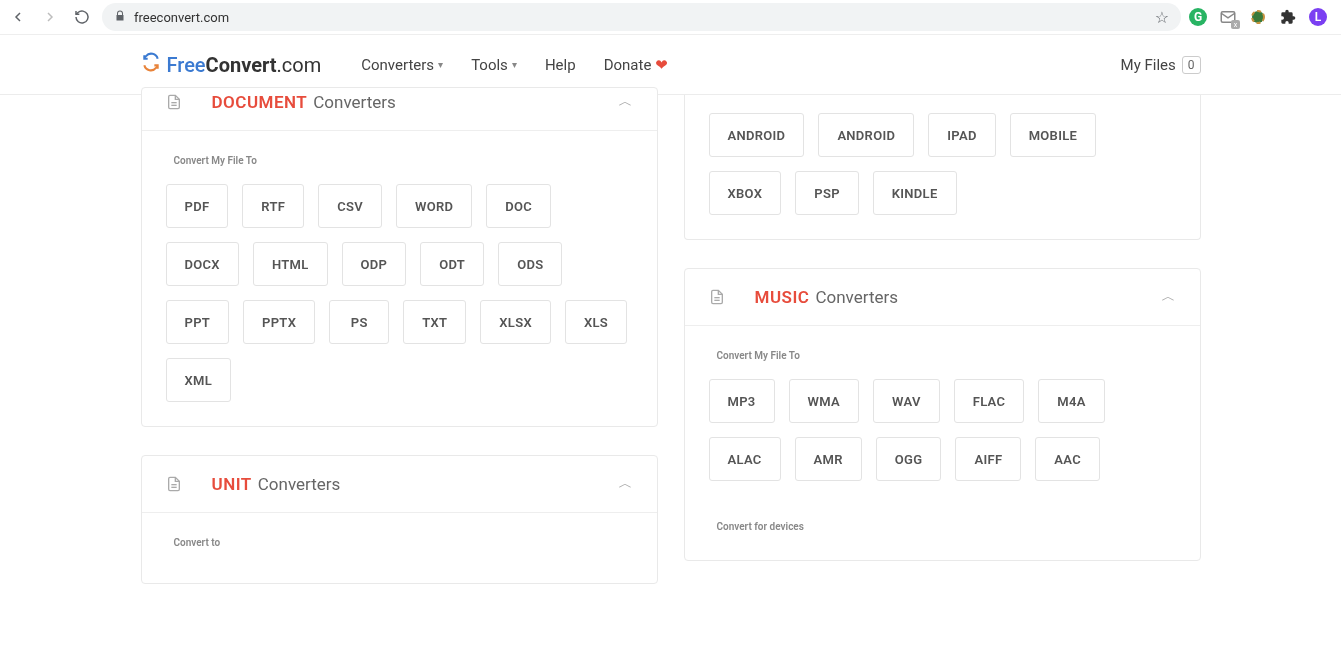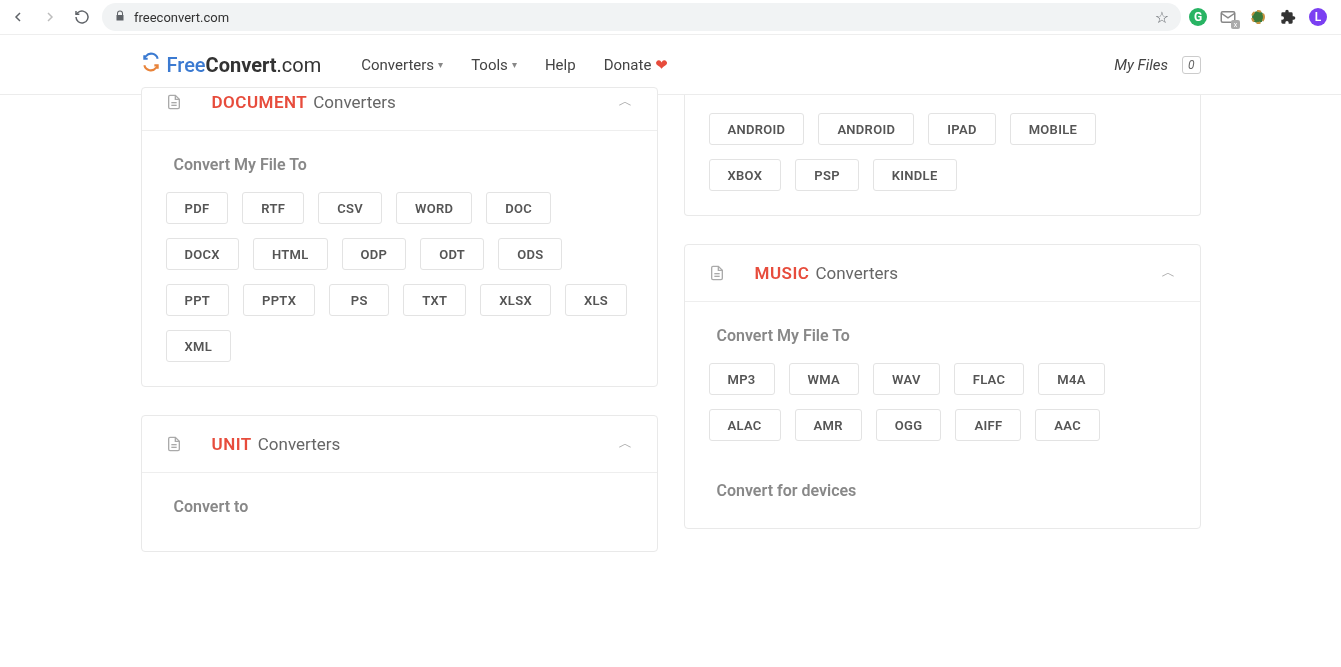--- a/index.html
+++ b/index.html
@@ -19,36 +19,36 @@
   .header { height: 60px; display: flex; align-items: center; padding: 0; border-bottom: 1px solid #ececec; }
   .header-inner { width: 100%; max-width: 1080px; margin: 0 auto; display:flex; align-items:center; padding: 0 10px;}
   .logo { display: flex; align-items: center; gap: 6px; font-size: 20px; font-weight: 400; margin-right: 40px; }
   .logo-icon svg { width: 20px; height: 20px; }
   .logo .free { color: #3b7ad1; font-weight:500;}
   .logo .convert { color: #333; font-weight:700;}
   .logo .dotcom { color: #333; }
   .nav { display: flex; gap: 28px; }
   .nav-item { font-size: 15px; color: #444; display: flex; align-items: center; gap: 4px; cursor:pointer;}
   .heart { color: #e74c3c; }
-  .myfiles { margin-left: auto; display: flex; align-items: center; gap: 14px; font-size: 15px; color: #444; font-style: italic; }
+  .myfiles { margin-left: auto; display: flex; align-items: center; gap: 6px; font-size: 15px; color: #444; }
   .badge { border: 1px solid #ccc; border-radius: 3px; font-size: 12px; padding: 1px 5px; color: #666; }
 
   
   .content { max-width: 1080px; margin: 0 auto; display: flex; gap: 26px; align-items: flex-start; padding: 0 10px; }
   .col { flex: 1; }
   .card { border: 1px solid #e9e9e9; border-radius: 4px; margin-bottom: 28px; background:#fff;}
   .card-header { display: flex; align-items: center; padding: 18px 24px; border-bottom: 1px solid #eee; font-size: 17px; }
   .card-header .ci { color: #999; margin-right: 14px; display:flex;}
   .card-header .cat { color: #e74c3c; font-weight: 600; letter-spacing: 0.5px; padding-left: 16px; }
   .card-header .suffix { color: #666; margin-left: 6px; }
   .card-header .chev { margin-left: auto; color: #aaa; font-size: 14px;}
   .card-body { padding: 20px 24px 24px; }
-  .sub { font-size: 16px; font-weight: 600; color: #888; margin: 4px 0 18px; padding-left: 8px; }
+  .sub { font-size: 10px; font-weight: 600; color: #888; margin: 4px 0 18px; padding-left: 8px; }
   .pills { display: flex; flex-wrap: wrap; gap: 14px; }
-  .pill { border: 1px solid #e3e3e3; border-radius: 3px; padding: 0 18px; height: 32px; display: flex; align-items: center; justify-content: center; font-size: 13px; font-weight: 600; color: #555; letter-spacing: 0.3px; min-width: 60px; cursor:pointer;}
+  .pill { border: 1px solid #e3e3e3; border-radius: 3px; padding: 0 18px; height: 44px; display: flex; align-items: center; justify-content: center; font-size: 13px; font-weight: 600; color: #555; letter-spacing: 0.3px; min-width: 60px; cursor:pointer;}
   
   .card.top-cut { border-top: none; border-radius: 0 0 4px 4px; }
 </style>
 </head>
 <body>
 
 <div class="browser-bar">
   <div class="nav-btn">
     <svg width="16" height="16" viewBox="0 0 24 24" fill="none" stroke="#5f6368" stroke-width="2.2">
         <path d="M15 18l-6-6 6-6"></path>

